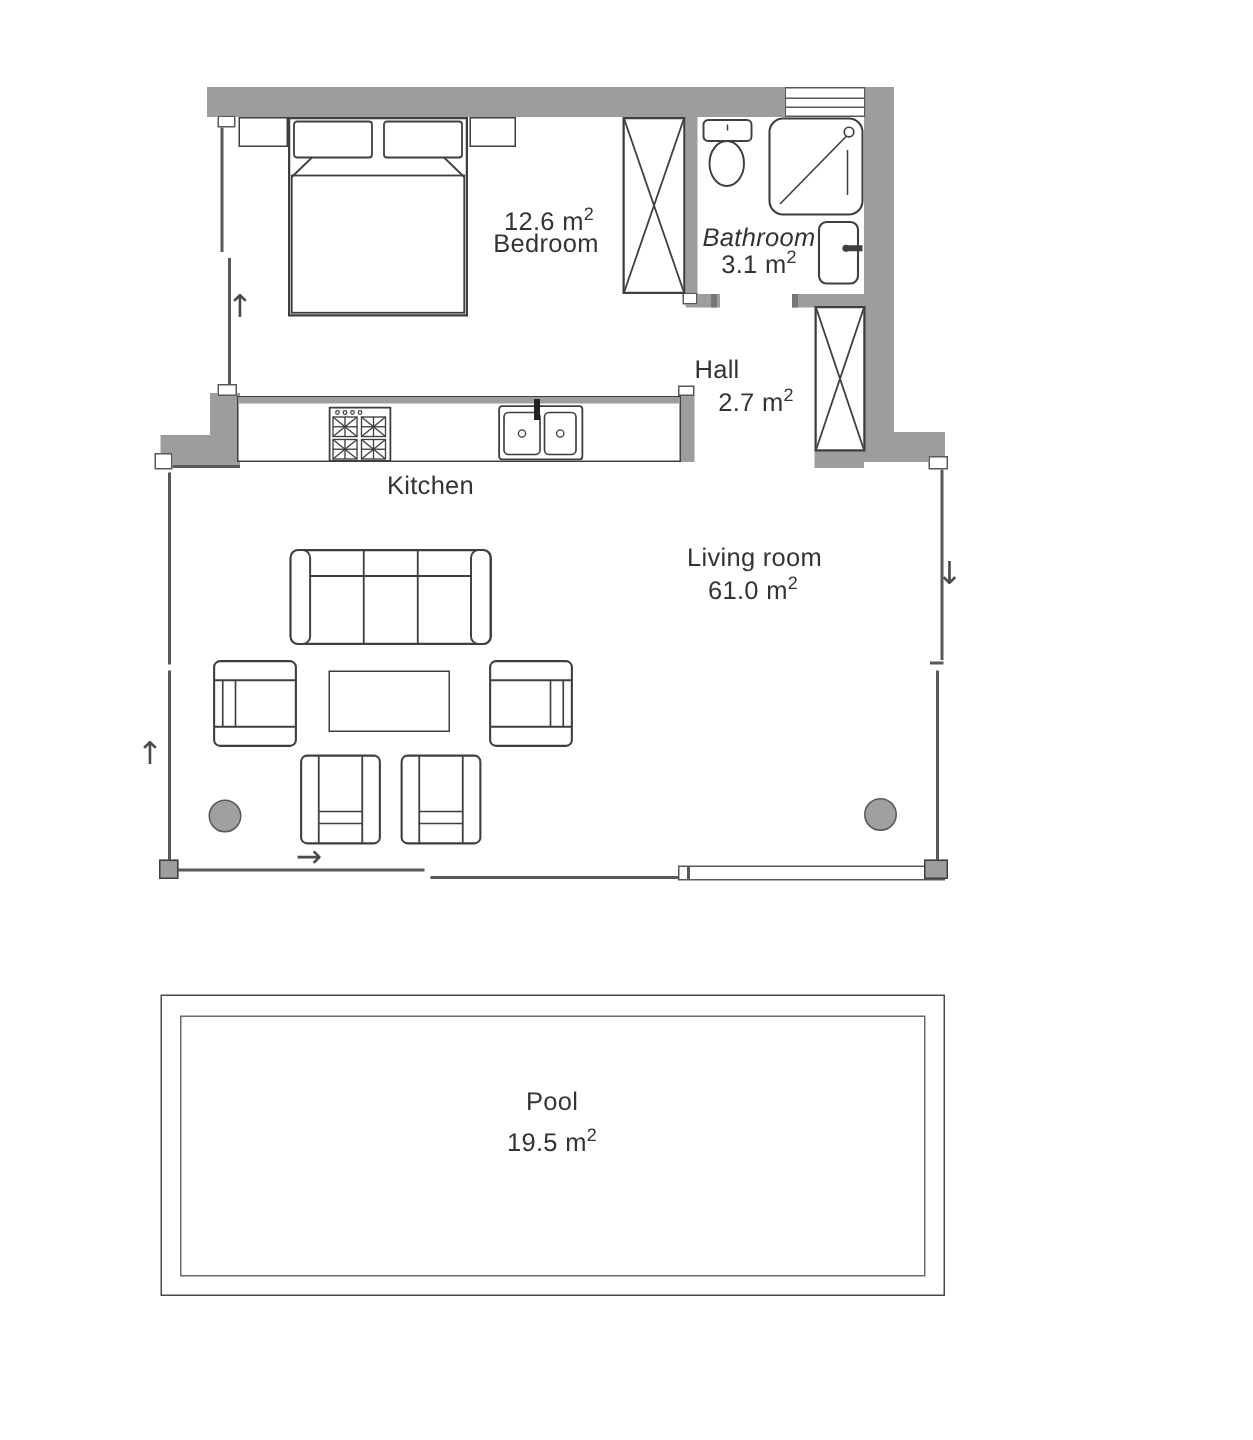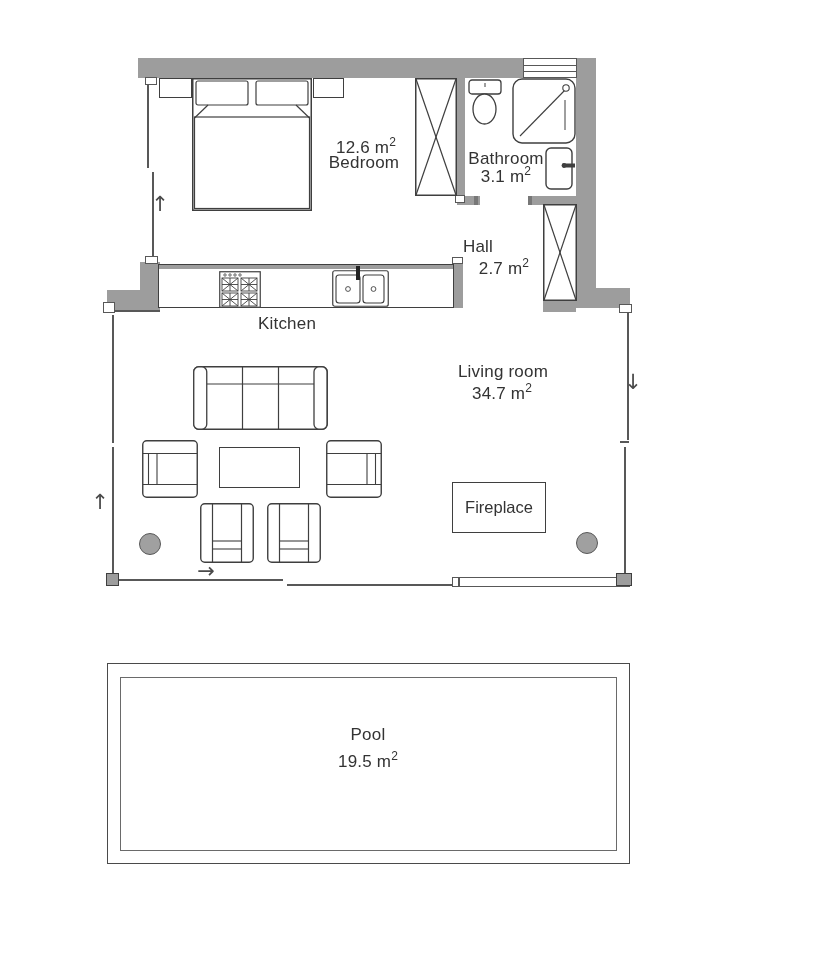--- a/index.html
+++ b/index.html
@@ -189,45 +189,42 @@
     <line x1="12.5" y1="46" x2="41.5" y2="46" stroke="#3f3f3f" stroke-width="1.1"></line>
   </svg>
   <svg style="left:267px;top:503px;" width="54" height="60" viewBox="0 0 54 60">
     <rect x="0.75" y="0.75" width="52.5" height="58.5" rx="4" fill="#fff" stroke="#3f3f3f" stroke-width="1.4"></rect>
     <line x1="12.5" y1="1" x2="12.5" y2="59" stroke="#3f3f3f" stroke-width="1.2"></line>
     <line x1="41.5" y1="1" x2="41.5" y2="59" stroke="#3f3f3f" stroke-width="1.2"></line>
     <line x1="12.5" y1="38" x2="41.5" y2="38" stroke="#3f3f3f" stroke-width="1.1"></line>
     <line x1="12.5" y1="46" x2="41.5" y2="46" stroke="#3f3f3f" stroke-width="1.1"></line>
   </svg>
 
-  <div class="thinbox fireplace" style="left:452px;top:482px;width:94px;height:51px;border-width:1.3px;">
-    <span>Fireplace</span>
-  </div>
 
   <div class="plant" style="left:139px;top:533px;"></div>
   <div class="plant" style="left:576px;top:532px;"></div>
 
   <div class="arrow" style="left:149px;top:194px;">↑</div>
   <div class="arrow" style="left:89px;top:492px;">↑</div>
   <div class="arrow" style="left:622px;top:372px;">↓</div>
   <div class="arrow" style="left:195px;top:561px;">→</div>
 
   <div class="archbox" style="left:107px;top:663px;width:523px;height:201px;border-color:#4a4a4a;"></div>
   <div class="archbox" style="left:120px;top:677px;width:497px;height:174px;border-color:#6a6a6a;"></div>
 
   <div class="label" style="left:364px;top:108px;margin-top:45px;"><span>Bedroom</span></div>
   <div class="label" style="left:366px;top:138px;"><span>12.6 m</span><sup>2</sup></div>
 
-  <div class="label" style="left:506px;top:149px;"><span>Bathroom</span></div>
+  <div class="label" style="left:506px;top:149px;font-style:italic;"><span>Bathroom</span></div>
   <div class="label" style="left:506px;top:167px;"><span>3.1 m</span><sup>2</sup></div>
 
   <div class="label" style="left:478px;top:237px;"><span>Hall</span></div>
   <div class="label" style="left:504px;top:259px;"><span>2.7 m</span><sup>2</sup></div>
 
   <div class="label" style="left:287px;top:314px;"><span>Kitchen</span></div>
 
   <div class="label" style="left:503px;top:362px;"><span>Living room</span></div>
-  <div class="label" style="left:502px;top:384px;"><span>34.7 m</span><sup>2</sup></div>
+  <div class="label" style="left:502px;top:384px;"><span>61.0 m</span><sup>2</sup></div>
 
   <div class="label" style="left:368px;top:725px;"><span>Pool</span></div>
   <div class="label" style="left:368px;top:752px;"><span>19.5 m</span><sup>2</sup></div>
 
 </div>
 
 </body></html>

